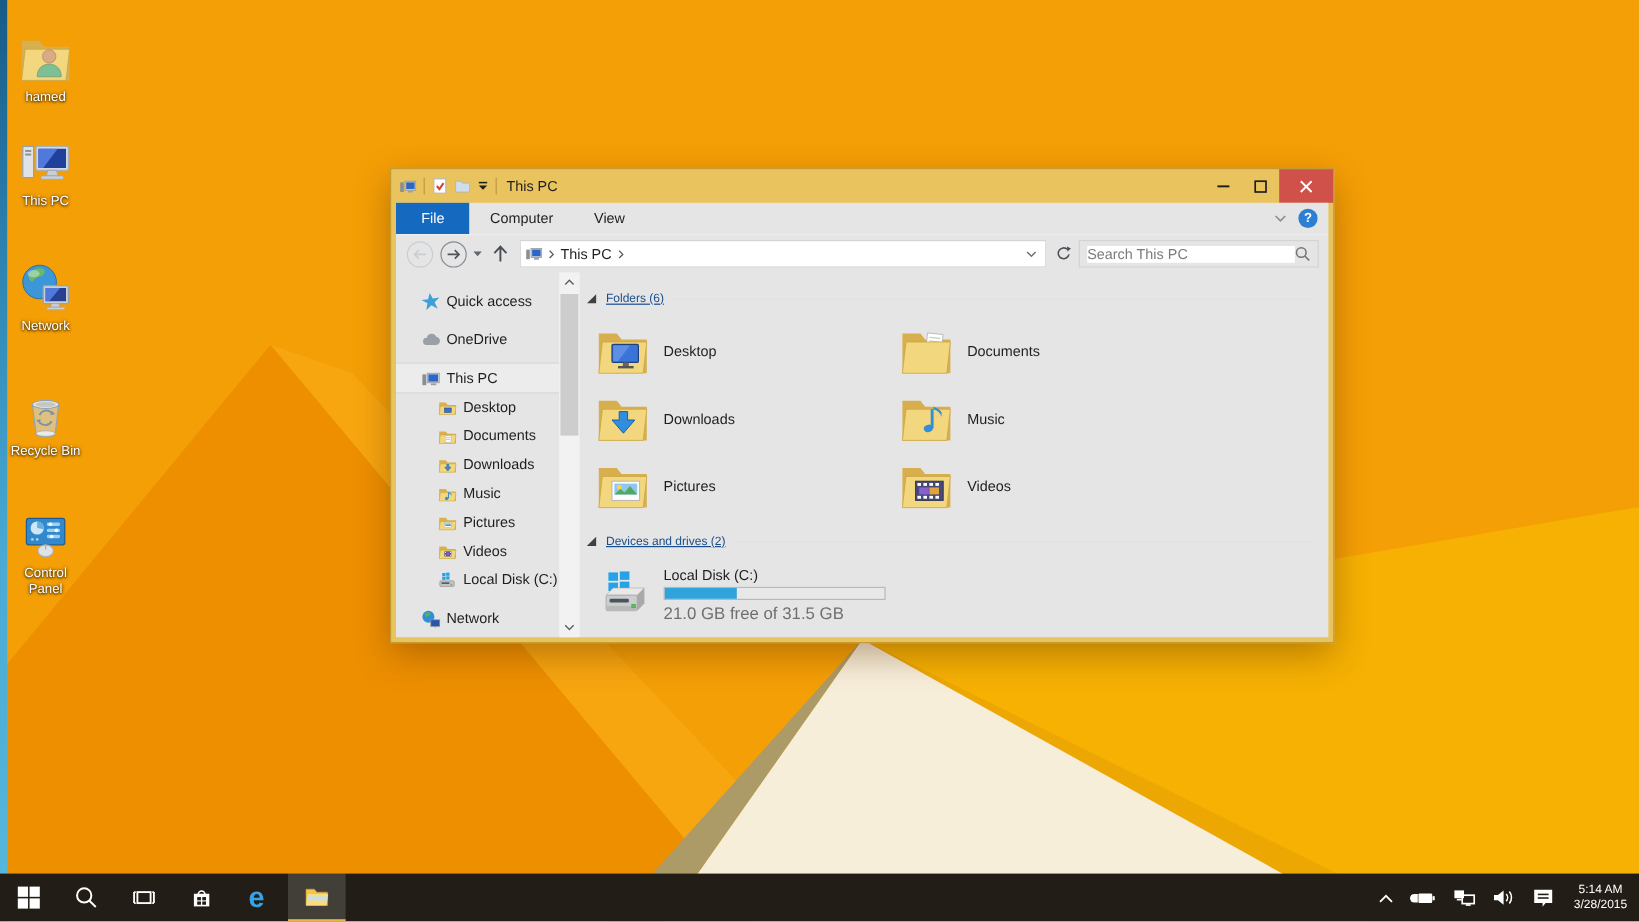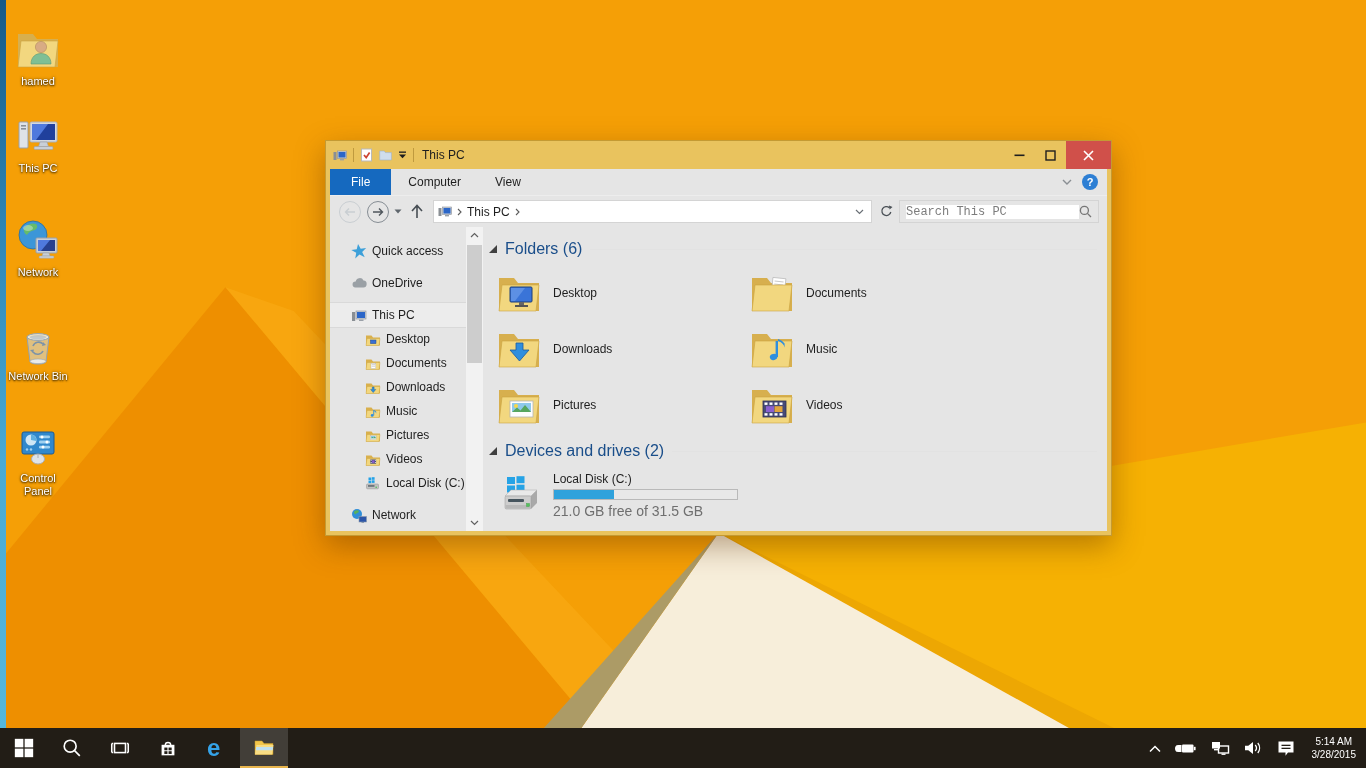--- a/index.html
+++ b/index.html
@@ -49,40 +49,40 @@
   .navcirc { width:22px; height:22px; border-radius:50%; border:1px solid #c9ced2;
     display:flex; align-items:center; justify-content:center; flex:0 0 auto; }
   .navcirc.fwd { border-color:#868d94; margin-left:6px; }
   .tb-caret { margin:0 4px 0 5px; display:flex; align-items:center; }
   .upbtn { width:22px; display:flex; align-items:center; justify-content:center; margin-right:5px; }
   .address { flex:1; height:23px; border:1px solid #d4d4d4; background:#fff; display:flex;
     align-items:center; gap:5px; padding:0 4px; min-width:0; }
   .crumb { white-space:nowrap; }
   .addr-caret { margin-left:auto; display:flex; align-items:center; padding:0 3px; }
   .refresh { width:22px; display:flex; align-items:center; justify-content:center; margin:0 2px 0 3px; }
-  .search { flex:0 0 200px; height:23px; border:1px solid #d4d4d4; display:flex; align-items:center; padding:0 6px;font-family:Liberation Mono, monospace; }
+  .search { flex:0 0 200px; height:23px; border:1px solid #d4d4d4; display:flex; align-items:center; padding:0 6px; }
   .search input { border:0; outline:0; flex:1; font-size:12px; color:#333; min-width:0; font-family:inherit; }
   .search input::placeholder { color:#7c7c7c; }
 
   .bodyrow { flex:1; display:flex; min-height:0; }
   .nav { flex:0 0 136px; padding-top:12px; overflow:hidden; }
   .nav-item { height:24px; display:flex; align-items:center; gap:5px; padding-left:21px; white-space:nowrap; }
   .nav-item.child { padding-left:35px; }
   .nav-item.sel { background:#ececec; outline:1px solid #d9d9d9; }
   .gap-top { margin-top:8px; }
   .nav-item svg { flex:0 0 auto; }
 
   .vsb { flex:0 0 17px; background:#f2f2f2; position:relative; }
   .vsb-arrow { position:absolute; left:0; width:17px; height:16px; display:flex; align-items:center; justify-content:center; }
   .vsb-arrow.up { top:0; } .vsb-arrow.down { bottom:0; }
   .vsb-thumb { position:absolute; left:1px; width:15px; top:18px; height:118px; background:#cdcdcd; }
 
   .content { flex:1; padding:12px 10px 0 6px; min-width:0; }
   .ghdr { display:flex; align-items:center; gap:8px; height:20px; margin:0 0 6px; }
-  .ghdr .gtitle { font-size:16px; color:#1a4e8a; white-space:nowrap; }
+  .ghdr .gtitle { font-size:10px; color:#1a4e8a; white-space:nowrap;text-decoration:underline; }
   .ghdr .gline { flex:1; height:1px; background:#e2e2e2; }
   .tiles { display:grid; grid-template-columns:253px 253px; grid-auto-rows:56px; }
   .tile { display:flex; align-items:center; gap:10px; padding-left:6px; }
   .tile-label { font-size:12px; color:#1e1e1e; }
   .devices { display:grid; grid-template-columns:253px 253px; grid-auto-rows:56px; margin-top:2px; }
   .drive-info { display:flex; flex-direction:column; justify-content:center; gap:3px; }
   .drive-name { font-size:12px; }
   .drive-bar { width:185px; height:11px; background:#e8e8e8; border:1px solid #b9b9b9; }
   .drive-fill { height:100%; background:#30a2dc; }
   .drive-sub { font-size:14px; color:#6f6f6f; }
@@ -154,21 +154,21 @@
     <svg width="48" height="48" viewBox="0 0 48 48">
       <path d="M13 17 L16 41.5 a8 2.6 0 0 0 16 0 L35 17" fill="rgba(205,218,228,.55)" stroke="#93a3b1"></path>
       <ellipse cx="24" cy="17" rx="11" ry="3.4" fill="rgba(235,242,248,.8)" stroke="#93a3b1"></ellipse>
       <ellipse cx="24" cy="17.2" rx="8.4" ry="2.2" fill="rgba(160,175,188,.55)"></ellipse>
       <path d="M19 26 a6 6 0 0 1 10-2" fill="none" stroke="#7c93a8" stroke-width="1.6"></path>
       <path d="M29 31 a6 6 0 0 1-10 1" fill="none" stroke="#7c93a8" stroke-width="1.6"></path>
       <polygon points="29,22 32,25 28,26" fill="#7c93a8"></polygon>
       <polygon points="19,33 16,30 20,29.4" fill="#7c93a8"></polygon>
       <ellipse cx="24" cy="41.3" rx="8" ry="2.3" fill="rgba(235,242,248,.85)" stroke="#9aa8b4" stroke-width=".6"></ellipse>
     </svg>
-    <div class="dlabel">Network Bin</div>
+    <div class="dlabel">Recycle Bin</div>
   </div>
 
   <div class="dicon" style="top:422px;">
     <svg width="48" height="48" viewBox="0 0 48 48">
       <rect x="8" y="10" width="32" height="22" rx="2" fill="#3188cc" stroke="#1d5c96"></rect>
       <circle cx="17" cy="18" r="5.5" fill="#cfe6f5"></circle>
       <path d="M17 18 V12.5 A5.5 5.5 0 0 1 22.4 19z" fill="#5fb0e0"></path>
       <rect x="25" y="13.5" width="11" height="2.8" rx="1.2" fill="#9fd0f0"></rect>
       <rect x="25" y="18.6" width="11" height="2.8" rx="1.2" fill="#9fd0f0"></rect>
       <rect x="25" y="23.7" width="11" height="2.8" rx="1.2" fill="#9fd0f0"></rect>

